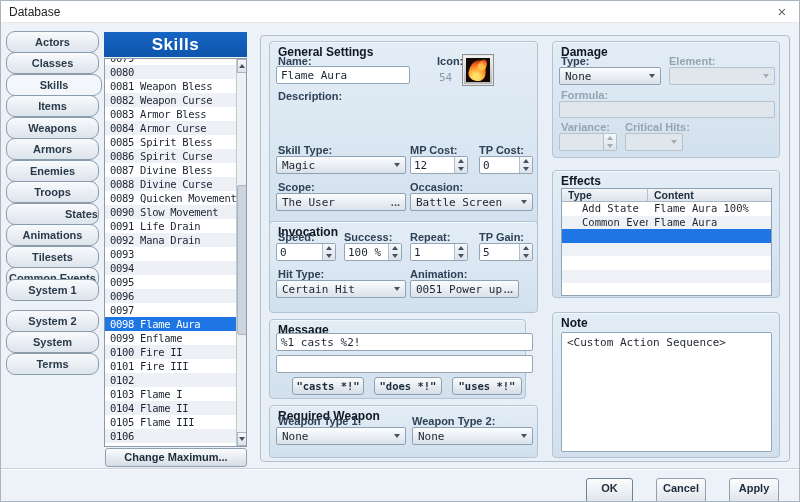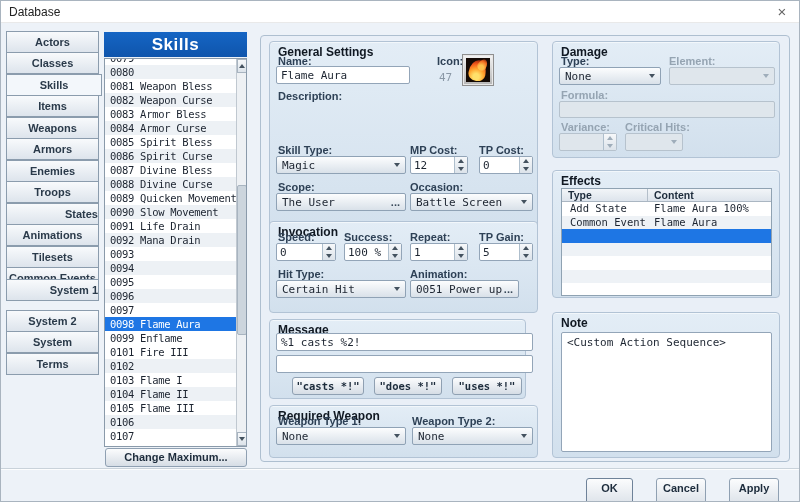--- a/index.html
+++ b/index.html
@@ -13,21 +13,21 @@
   
   .titlebar { position:absolute; left:0; top:0; width:100%; height:22px; background:#ffffff;
               border-bottom:1px solid #e9e9e9; }
   .title { position:absolute; left:8px; top:0; line-height:22px; font-size:12px; color:#222; }
   .close { position:absolute; right:8px; top:0; width:18px; height:22px; text-align:center;
            line-height:21px; font-size:15px; color:#666; cursor:default; }
 
   
   .tab { position:absolute; left:5px; width:93px; height:22px; line-height:20px; text-align:center;
          font-size:11px; font-weight:700; color:#2a3a4a; background:linear-gradient(#f8fafc,#dde4ec);
-         border:1px solid #8b9cad; border-radius:0; cursor:default; }
+         border:1px solid #8b9cad; border-radius:9px; cursor:default; }
   .tab.active { background:#f3f7fb; width:96px; z-index:2; }
 
   
   .banner { position:absolute; left:103px; top:31px; width:143px; height:25px;
             background:linear-gradient(var(--banner-blue,#1565c4),#0f55ac);
             color:#fff; font-size:17px; font-weight:700; text-align:center; line-height:25px;
             letter-spacing:.5px; }
   .list { position:absolute; left:103px; top:57px; width:143px; height:389px; background:#fff;
           border:1px solid #8a9aaa; overflow:hidden; }
   .lrows { position:absolute; left:0; top:-8px; right:10px; }
@@ -98,21 +98,21 @@
   .etable { position:absolute; left:8px; top:17px; width:211px; height:108px; background:#fff;
             border:1px solid #8fa2b2; overflow:hidden; }
   .ehead { height:13px; background:linear-gradient(#f2f5f8,#dde4ec); border-bottom:1px solid #aab6c2;
            display:flex; font-size:10.5px; font-weight:700; color:#1d2c3c; line-height:12px; }
   .ehead .eh.t { width:86px; padding-left:6px; border-right:1px solid #b4bfca; }
   .ehead .eh.c { flex:1; padding-left:6px; }
   .erow { height:13.5px; display:flex; font-family:"DejaVu Sans Mono",monospace; font-size:10.5px;
           line-height:13px; color:#1c2430; }
   .erow.alt { background:#eef2f6; }
   .erow.sel { background:var(--selection-blue,#1e76e4); }
-  .erow .ec.t { width:86px; padding-left:8px; white-space:nowrap; overflow:hidden; }
+  .erow .ec.t { width:86px; padding-left:20px; white-space:nowrap; overflow:hidden; }
   .erow .ec.c { flex:1; padding-left:6px; white-space:nowrap; overflow:hidden; }
 
   
   .msg-btn { position:absolute; top:57px; height:18px; line-height:16px;
              font-family:"DejaVu Sans Mono",monospace; font-size:10.5px; font-weight:700; }
 
   
   .sep { position:absolute; left:0; top:467px; width:100%; border-top:1px solid #c9d2da;
          box-shadow:0 1px 0 rgba(255,255,255,.8); }
   .foot-btn { position:absolute; top:477px; height:32px; line-height:18px; }
@@ -135,21 +135,21 @@
       <div class="tab active" style="top: 72.9px;">Skills</div>
       <div class="tab" style="top: 94.35px;">Items</div>
       <div class="tab" style="top: 115.8px;">Weapons</div>
       <div class="tab" style="top: 137.25px;">Armors</div>
       <div class="tab" style="top: 158.7px;">Enemies</div>
       <div class="tab" style="top: 180.15px;">Troops</div>
       <div class="tab" style="top: 201.6px; text-align: right;">States</div>
       <div class="tab" style="top: 223.05px;">Animations</div>
       <div class="tab" style="top: 244.5px;">Tilesets</div>
       <div class="tab" style="top: 265.95px;">Common Events</div>
-      <div class="tab" style="top: 278px; text-align: right;">System 1</div>
+      <div class="tab" style="top: 278px;">System 1</div>
       <div class="tab" style="top: 308.85px;">System 2</div>
       <div class="tab" style="top: 330.3px;">System</div>
       <div class="tab" style="top: 351.75px;">Terms</div>
     </div>
 
   <div class="banner">Skills</div>
 
   <div class="list">
     <div class="lrows" id="listrows">
         <div class="lrow">0079</div>
@@ -166,20 +166,21 @@
         <div class="lrow alt">0090 Slow Movement</div>
         <div class="lrow">0091 Life Drain</div>
         <div class="lrow alt">0092 Mana Drain</div>
         <div class="lrow">0093</div>
         <div class="lrow alt">0094</div>
         <div class="lrow">0095</div>
         <div class="lrow alt">0096</div>
         <div class="lrow">0097</div>
         <div class="lrow alt sel">0098 Flame Aura</div>
         <div class="lrow">0099 Enflame</div>
+        <div class="lrow alt">0100 Fire II</div>
         <div class="lrow">0101 Fire III</div>
         <div class="lrow alt">0102</div>
         <div class="lrow">0103 Flame I</div>
         <div class="lrow alt">0104 Flame II</div>
         <div class="lrow">0105 Flame III</div>
         <div class="lrow alt">0106</div>
         <div class="lrow">0107</div>
       </div>
     <div class="sbar">
       <div class="sarrow up">
@@ -194,21 +195,21 @@
 
   <div class="btn change-max">Change Maximum...</div>
 
   <div class="pane"></div>
 
   <div class="gbox" style="left:268px;top:40px;width:269px;height:196px">
     <div class="gtitle">General Settings</div>
     <div class="lbl" style="left:8px;top:13px">Name:</div>
     <div class="input mono" style="left:6px;top:24px;width:134px">Flame Aura</div>
     <div class="lbl" style="left:167px;top:13px">Icon:</div>
-    <div class="icon-index mono">47</div>
+    <div class="icon-index mono">54</div>
     <div class="icon-frame">
         <div class="icon-img"></div>
       </div>
     <div class="lbl" style="left:8px;top:48px">Description:</div>
     <div class="lbl" style="left:8px;top:102px">Skill Type:</div>
     <div class="dd" style="left:6px;top:114px;width:130px">
       <span class="dd-val mono">Magic</span>
         <i class="tri-down"></i>
     </div>
     <div class="lbl" style="left:140px;top:102px">MP Cost:</div>

